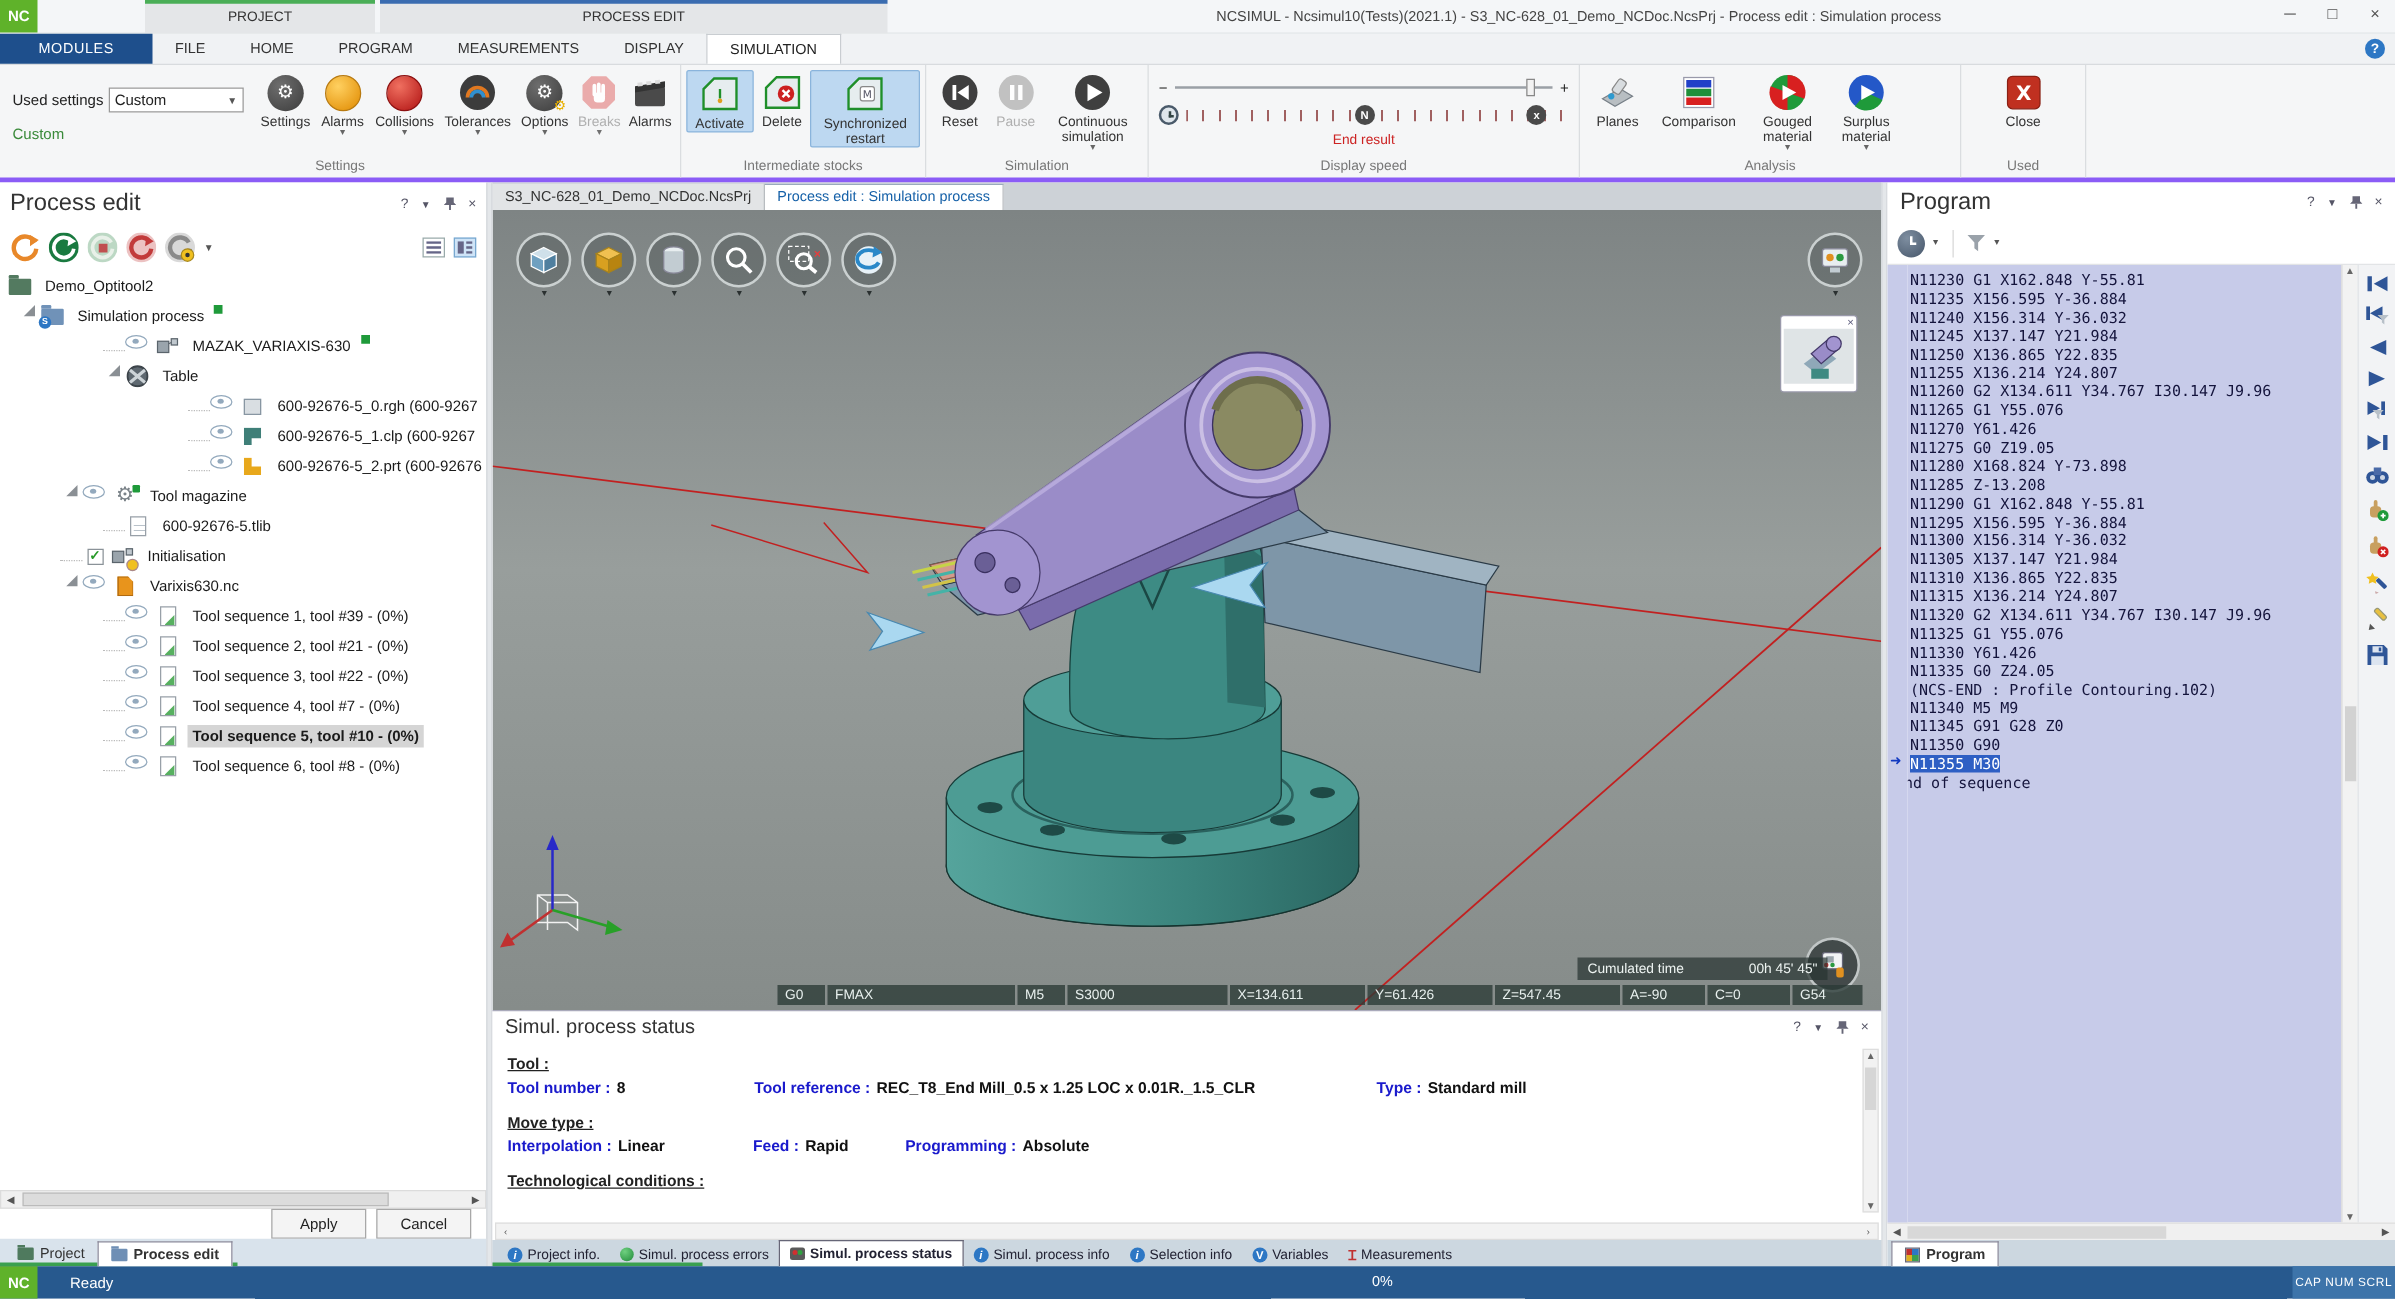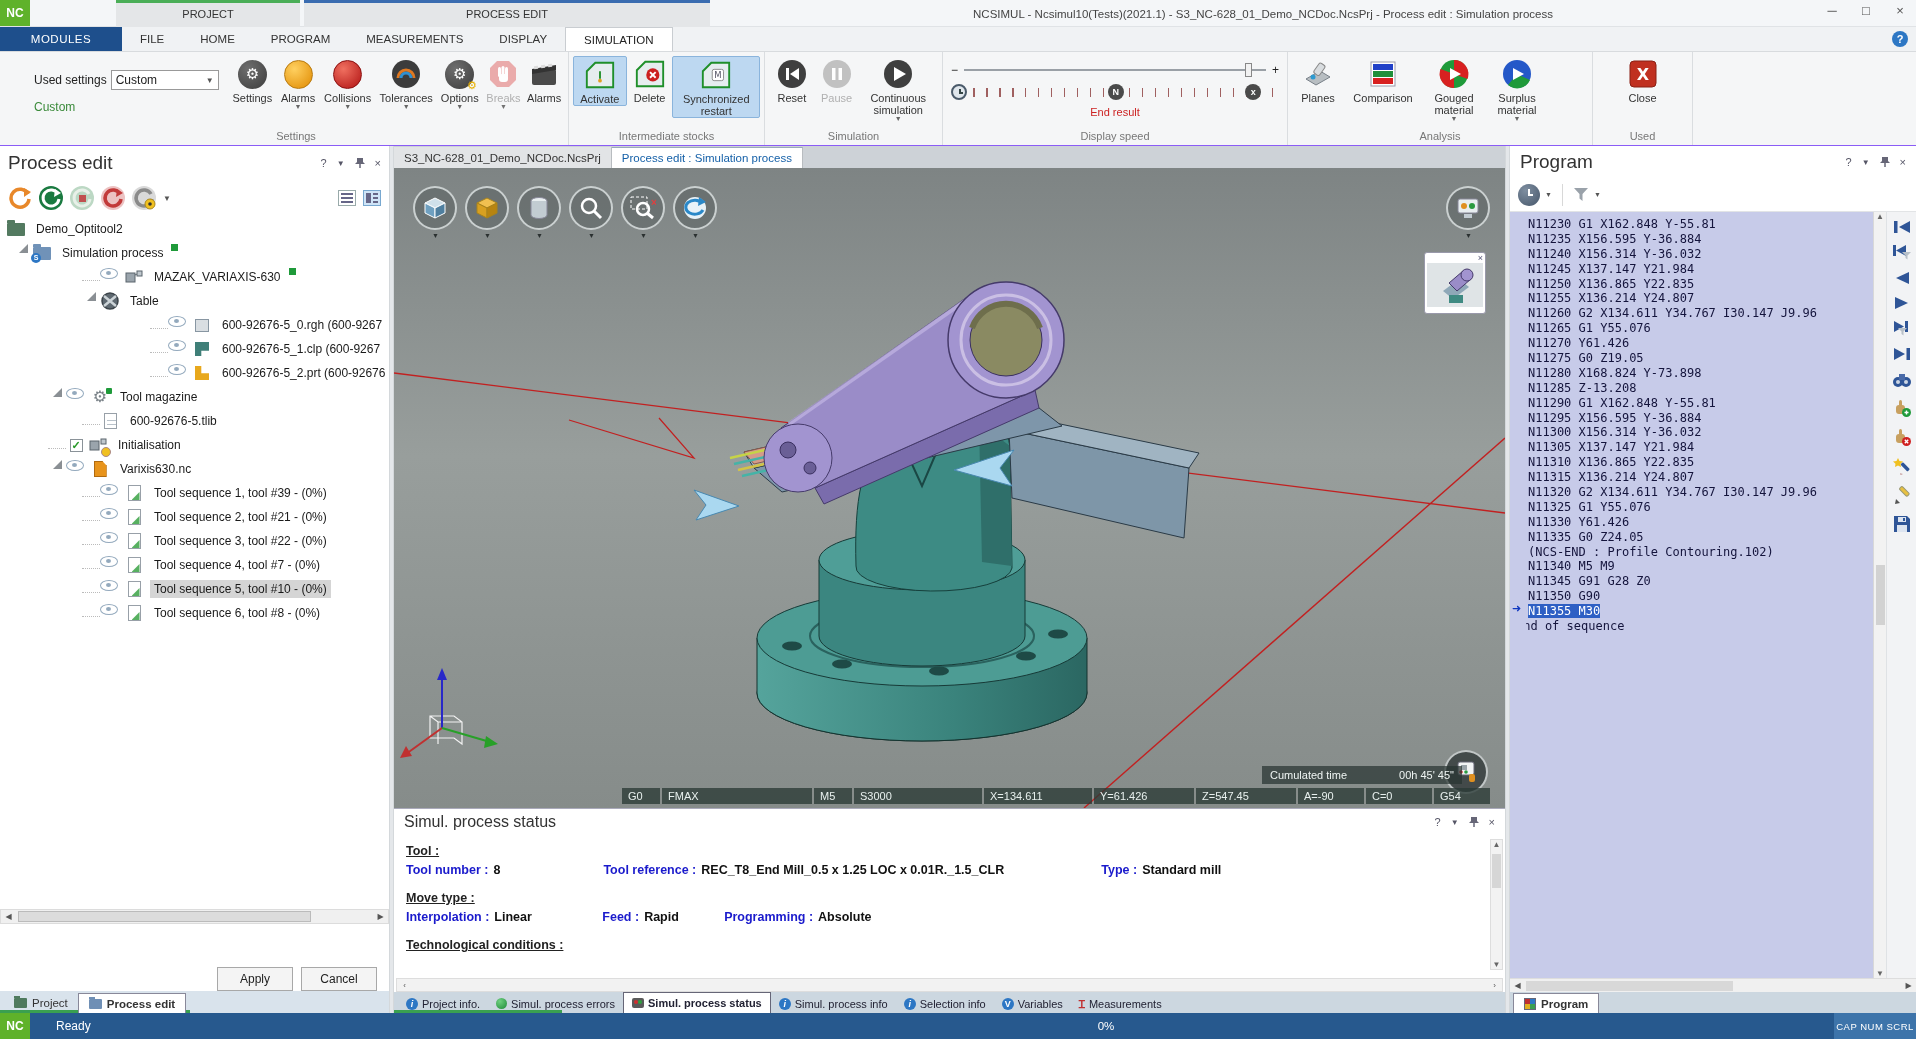--- a/index.html
+++ b/index.html
@@ -19,21 +19,21 @@
   .winbtns span { width:20px; text-align:center; cursor:default; }
 
   
   .tabrow { height:25px; background:#f0f2f4; display:flex; align-items:stretch; flex:none; position:relative; border-bottom:1px solid #d8dbde; }
   .modtab { width:122px; background:#1e4f8c; color:#fff; display:flex; align-items:center; justify-content:center; font-size:11.5px; letter-spacing:.5px; }
   .rtab { padding:0 18px; display:flex; align-items:center; font-size:11.5px; color:#333; }
   .rtab.active { background:#fff; border:1px solid #c9cdd1; border-bottom:none; color:#222; }
   .tabrow .help { position:absolute; right:8px; top:4px; width:16px; height:16px; border-radius:50%; background:#2d77c4; color:#fff; font-size:11px; font-weight:bold; display:flex; align-items:center; justify-content:center; }
 
   
-  .ribbon { height:94px; background:#f5f6f7; display:flex; flex:none; border-bottom:1px solid #8b5cf6;padding-left:24px; }
+  .ribbon { height:94px; background:#f5f6f7; display:flex; flex:none; border-bottom:4px solid #8b5cf6; }
   .grp { display:flex; flex-direction:column; border-right:1px solid #dadde0; }
   .grp-c { flex:1; display:flex; align-items:flex-start; padding:4px 4px 0 4px; }
   .grp-l { height:16px; text-align:center; font-size:11px; color:#777; line-height:14px; }
   .rbtn { display:flex; flex-direction:column; align-items:center; padding-top:2px; font-size:11px; color:#333; text-align:center; line-height:1.1; cursor:default; }
   .rbtn .ic { width:32px; height:32px; display:flex; align-items:center; justify-content:center; margin-bottom:2px; position:relative; }
   .rbtn.on { background:#bdd8f1; border:1px solid #8ab4dc; border-radius:2px; }
   .rbtn.dis { opacity:.92; }
   .rbtn.dis .lb { color:#aaa; }
   .circle { width:29px; height:29px; border-radius:50%; display:flex; align-items:center; justify-content:center; color:#fff; font-size:15px; }
   .c-dark { background:radial-gradient(circle at 35% 30%, #6e6e6e, #3c3c3c); }
@@ -77,21 +77,21 @@
   .tree { flex:1; overflow:hidden; padding-top:4px; }
   .trow { height:24px; display:flex; align-items:flex-start; white-space:nowrap; }
   .ind { flex:none; }
   .exp { width:18px; flex:none; display:flex; align-items:center; justify-content:center; }
   .exp i { width:0; height:0; border-style:solid; border-width:0 0 9px 9px; border-color:transparent transparent #8a8f94 transparent; }
   .spacer18 { width:18px; flex:none; border-top:1px dotted #bbb; align-self:center; }
   .eye { width:18px; height:11px; border:1.5px solid #93a9bd; border-radius:50%; position:relative; flex:none; margin-right:6px; }
   .eye::after { content:""; position:absolute; left:5px; top:2px; width:5px; height:4px; border-radius:50%; background:#93a9bd; }
   .tico { width:20px; height:18px; flex:none; margin-right:6px; position:relative; display:flex; align-items:center; justify-content:center; }
   .tlabel { font-size:12px; color:#1a1a1a; padding:2px 4px; }
-  .trow.sel .tlabel { background:#d5d5d5; }
+  .trow.sel .tlabel { background:#d5d5d5;font-weight:bold; }
   .folder { width:18px; height:13px; border-radius:1px; position:relative; }
   .folder::before { content:""; position:absolute; top:-3px; left:0; width:8px; height:3px; background:inherit; border-radius:1px 1px 0 0; }
   .f-green { background:#537a60; }
   .f-blue { background:#7092b8; }
   .gsq { width:7px; height:7px; background:#1f9a3a; margin-left:4px; flex:none; }
   .sbadge { position:absolute; left:-2px; bottom:-3px; width:10px; height:10px; border-radius:50%; background:#2d77c4; color:#fff; font-size:7px; font-weight:bold; display:flex; align-items:center; justify-content:center; }
   .ybadge { position:absolute; right:-3px; bottom:-3px; width:10px; height:10px; border-radius:50%; background:#f0c020; border:1px solid #a88; color:#333; font-size:7px; display:flex; align-items:center; justify-content:center; }
   .stockic { width:14px; height:13px; background:#d9dee2; border:1px solid #8896a2; }
   .clampic { width:14px; height:14px; background:#3f7f78; clip-path:polygon(0 0,45% 0,45% 38%,100% 38%,100% 100%,0 100%); transform:scaleY(-1); }
   .partic { width:14px; height:14px; background:#e8a81c; clip-path:polygon(0 0,45% 0,45% 52%,100% 52%,100% 100%,0 100%); }
@@ -99,21 +99,21 @@
   .gdot { position:absolute; right:-2px; top:0; width:6px; height:6px; background:#1f9a3a; border-radius:1px; }
   .docic { width:13px; height:16px; background:#fff; border:1px solid #98a0a8; box-shadow:inset 0 -2px 0 #fff; background-image:repeating-linear-gradient(#fff 0 3px,#b9c2ca 3px 4px); background-size:9px 100%; background-position:2px 3px; background-repeat:no-repeat; }
   .ncdoc { width:13px; height:16px; background:#e8941c; border:1px solid #b06a10; clip-path:polygon(0 0,68% 0,100% 28%,100% 100%,0 100%); }
   .seqdoc { width:13px; height:16px; background:#fff; border:1px solid #98a0a8; position:relative; }
   .seqdoc::after { content:""; position:absolute; right:0; bottom:0; width:8px; height:8px; background:#57b060; clip-path:polygon(100% 0,100% 100%,0 100%); }
   .cb { width:13px; height:13px; border:1px solid #8a9298; background:#fff; color:#2a9a2a; font-size:11px; line-height:11px; text-align:center; font-weight:bold; }
   .hscroll { height:15px; display:flex; align-items:center; background:#f0f0f0; border:1px solid #dcdcdc; }
   .hs-btn { width:15px; text-align:center; font-size:8px; color:#555; }
   .hs-track { flex:1; height:13px; position:relative; }
   .hs-thumb { position:absolute; top:1px; height:11px; background:#dcdcdc; border:1px solid #bbb; }
-  .lp-btns { height:24px; display:flex; align-items:center; justify-content:flex-end; gap:8px; padding:0 12px;margin-top:43px; }
+  .lp-btns { height:24px; display:flex; align-items:center; justify-content:flex-end; gap:8px; padding:0 12px; }
   .btn { width:76px; height:24px; background:#f4f4f4; border:1px solid #a8a8a8; font-size:12px; display:flex; align-items:center; justify-content:center; }
   .lp-tabs { height:22px; background:#d9e3ec; display:flex; align-items:flex-end; padding-left:4px; position:relative; }
   .lp-tabs::after { content:""; position:absolute; left:0; bottom:0; width:190px; height:3px; background:#3aa050; }
   .btab { height:20px; display:flex; align-items:center; gap:5px; padding:0 10px; font-size:11.5px; color:#333; }
   .btab.on { background:#fff; border:1px solid #889; border-bottom:none; font-weight:bold; z-index:1; }
   .minifold { width:13px; height:10px; background:#6f8fb5; border-radius:1px; position:relative; }
   .minifold::before { content:""; position:absolute; top:-2px; left:0; width:6px; height:2px; background:inherit; }
   .minifold.g { background:#4f7a5e; }
 
   

